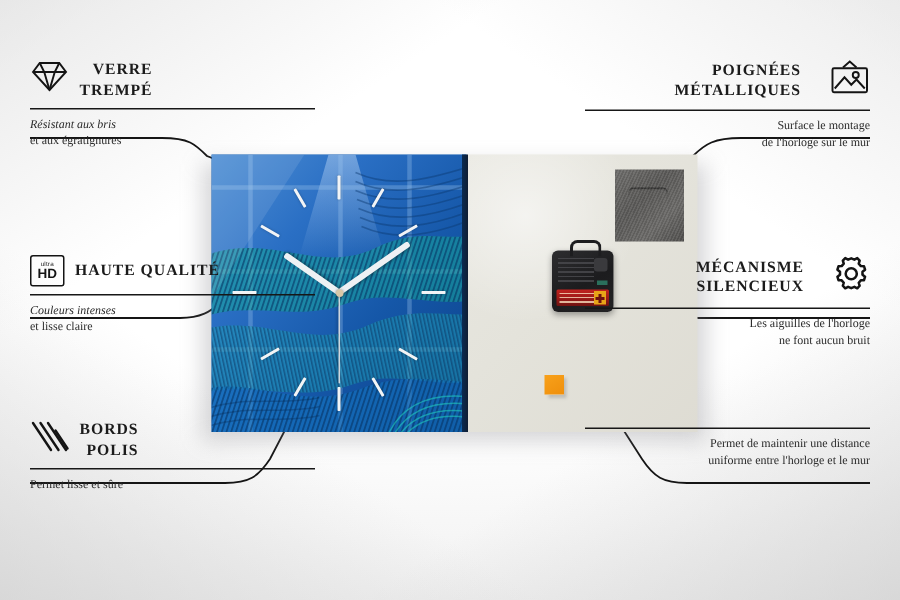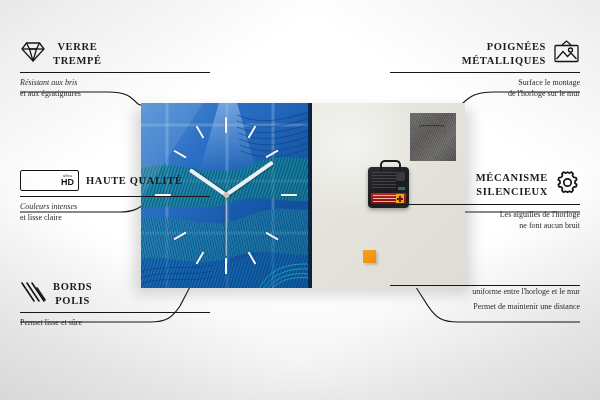--- a/index.html
+++ b/index.html
@@ -119,29 +119,29 @@
     font-weight:700;letter-spacing:.06em;color:#1b1b1b;
     font-size:10.5px;line-height:13.5px;text-transform:uppercase;white-space:nowrap;
   }
   .co-sub{
     font-family:"Liberation Serif", serif;
     font-size:8px;line-height:11px;color:#2b2b2b;white-space:nowrap;
   }
   .co-rule{height:1px;background:#171717;}
   .co-icon{color:#141414;}
   .left .co-head{display:flex;align-items:center;gap:7px;}
-  .left .co-title{text-align:center;}
-  .right .co-head{display:flex;align-items:center;gap:7px;justify-content:flex-end;}
+  .left .co-title{text-align:right;}
+  .right .co-head{display:flex;align-items:center;gap:19px;justify-content:flex-end;}
   .right .co-title{text-align:right;}
   .right .co-sub{text-align:right;}
 
   .hd-badge{
     width:21px;height:19px;border:1.4px solid #141414;border-radius:2px;
     display:flex;flex-direction:column;align-items:center;justify-content:center;
-    font-family:"Liberation Sans", sans-serif;color:#141414;line-height:1;padding-left:36px;
+    font-family:"Liberation Sans", sans-serif;color:#141414;line-height:1;
   }
   .hd-badge .u{font-size:4.2px;letter-spacing:.03em;}
   .hd-badge .h{font-size:9px;font-weight:700;letter-spacing:-.01em;margin-top:.5px;}
 
   svg.lines{position:absolute;left:0;top:0;width:600px;height:400px;pointer-events:none;}
 </style>
 </head>
 <body>
 
 <div id="stage">
@@ -372,17 +372,17 @@
         </svg>
       </span>
     </div>
     <div class="co-rule" style="width:190px;margin-top:5px;"></div>
     <div class="co-sub" style="margin-top:4px;">Les aiguilles de l'horloge</div>
     <div class="co-sub">ne font aucun bruit</div>
   </div>
 
   <div class="callout right" style="left:390px;top:280px;width:190px;">
     <div class="co-rule" style="width:190px;margin-top:5px;"></div>
+    <div class="co-sub" style="margin-top:4px;">Permet de maintenir une distance</div>
     <div class="co-sub">uniforme entre l'horloge et le mur</div>
-    <div class="co-sub" style="margin-top:4px;">Permet de maintenir une distance</div>
   </div>
 
 </div>
 
 </body></html>

